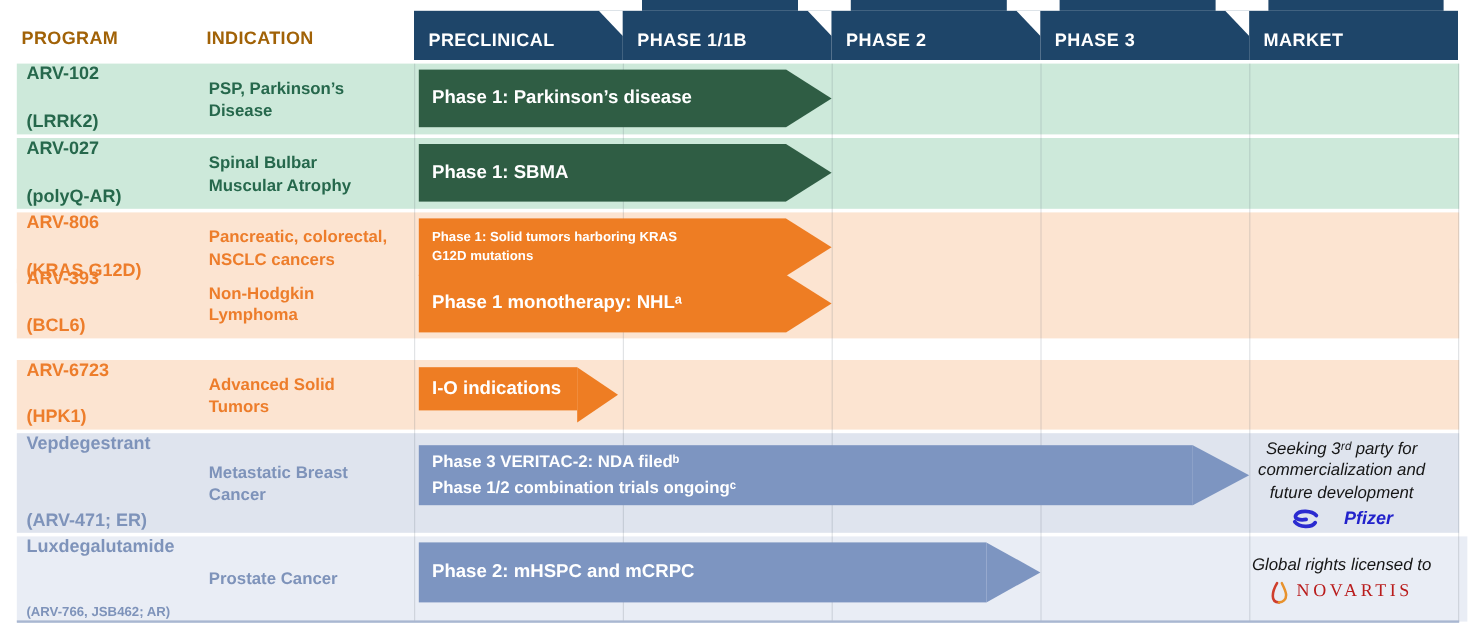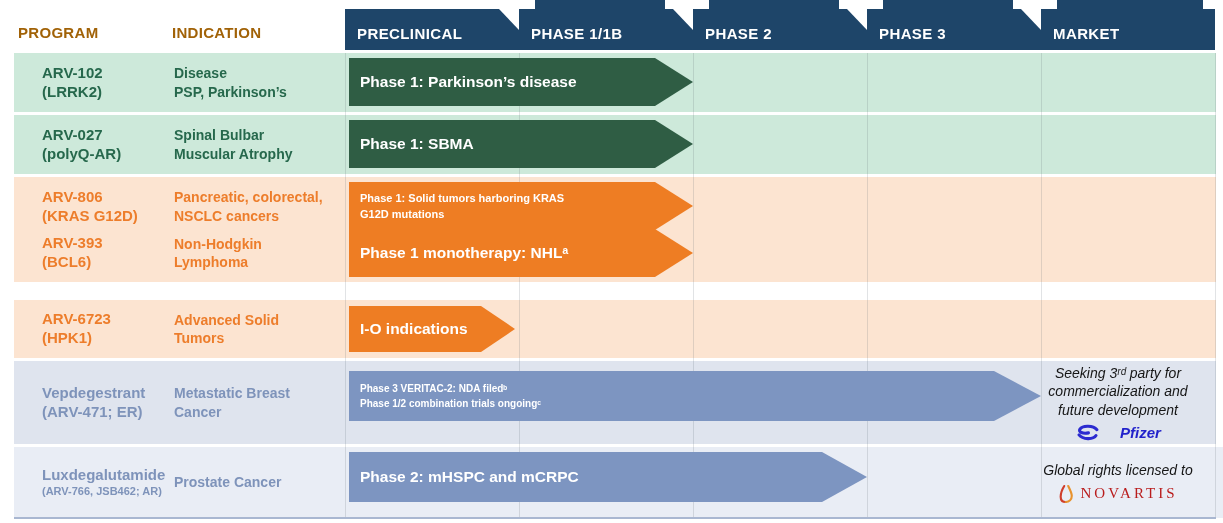--- a/index.html
+++ b/index.html
@@ -19,21 +19,21 @@
   .seg::after{content:"";position:absolute;top:0;right:0;width:0;height:0;
               border-top:21px solid #fff;border-left:20px solid transparent;}
   .seg:last-child::after{display:none;}
   .seg .lbl{position:absolute;left:12px;bottom:8px;color:#fff;font-size:15px;font-weight:700;letter-spacing:.4px;}
 
   
   .row{position:absolute;left:14px;width:1202px;}
   .row-g{background:#CDE9DA;} .row-o{background:#FCE4D1;}
   .row-s1{background:#DFE4EE;} .row-s2{background:#E9EDF5;padding-left:24px;}
   .prog{position:absolute;left:8px;top:0;bottom:0;width:150px;display:flex;flex-direction:column;
-        justify-content:center;font-weight:700;font-size:15px;line-height:1.25;z-index:2;margin-left:20px;}
+        justify-content:space-between;font-weight:700;font-size:15px;line-height:1.25;z-index:2;}
   .ind{position:absolute;left:160px;top:0;bottom:0;width:178px;display:flex;flex-direction:column;
        justify-content:center;font-weight:700;font-size:14px;line-height:1.3;z-index:2;}
   .row-g .prog,.row-g .ind{color:#26684C;}
   .row-o .prog,.row-o .ind{color:#ED7D2B;}
   .row-s1 .prog,.row-s1 .ind,.row-s2 .prog,.row-s2 .ind{color:#7E93BA;}
   .sub-small{font-size:11px;}
 
   
   .grid{position:absolute;left:345px;top:53px;width:871px;height:465px;z-index:1;pointer-events:none;}
   .gl{position:absolute;top:0;bottom:0;width:1px;background:rgba(90,100,110,.18);}
@@ -41,23 +41,23 @@
   
   .arrow{position:absolute;left:335px;display:flex;flex-direction:column;justify-content:center;
          padding-left:11px;box-sizing:border-box;color:#fff;font-weight:700;z-index:3;}
   .arrow::after{content:"";position:absolute;left:100%;top:0;width:0;height:0;border-style:solid;
                 border-color:transparent;}
   .ar-g{background:#2F5D44;} .ar-g::after{border-width:24px 0 24px 38px;border-left-color:#2F5D44;}
   .ar-o{background:#EE7D23;} .ar-o::after{border-width:24px 0 24px 38px;border-left-color:#EE7D23;}
   .ar-s{background:#7D95C1;} .ar-s::after{border-width:25px 0 25px 47px;border-left-color:#7D95C1;}
   .ar1,.ar2,.ar3,.ar4{top:5px;height:48px;width:306px;font-size:15.5px;}
   .ar3{font-size:11px;line-height:1.5;}
-  .ar5{top:6px;height:46px;width:132px;font-size:15.5px;justify-content:center;}
+  .ar5{top:6px;height:36px;width:132px;font-size:15.5px;justify-content:center;}
   .ar5::after{border-width:23px 0 23px 34px;border-left-color:#EE7D23;}
-  .ar6{top:10px;height:50px;width:645px;font-size:10px;line-height:1.55;}
+  .ar6{top:10px;height:50px;width:645px;font-size:14px;line-height:1.55;}
   .ar7{top:5px;height:50px;width:473px;font-size:15.5px;}
   .ar7::after{border-width:25px 0 25px 45px;border-left-color:#7D95C1;}
 
   
   .market-cell{position:absolute;left:1014px;width:180px;top:0;bottom:0;display:flex;flex-direction:column;
                align-items:center;justify-content:center;gap:3px;z-index:2;}
   .note{font-style:italic;color:#161616;font-size:14px;line-height:1.3;text-align:center;width:172px;}
   .partner-pfizer{display:flex;align-items:center;gap:20px;margin-top:2px;}
   .pfizer-word{color:#2222CB;font-size:15px;font-weight:700;font-style:italic;}
   .partner-novartis{display:flex;align-items:center;gap:6px;margin-top:1px;}
@@ -100,22 +100,22 @@
     <div class="gl" style="left:696px"></div>
       <div class="gl" style="left:870px"></div>
   </div>
 
   <div class="row row-g" style="top:53px;height:59px;">
     <div class="prog">
       <span>ARV-102</span>
       <span>(LRRK2)</span>
     </div>
     <div class="ind">
+      <span>PSP, Parkinson’s</span>
       <span>Disease</span>
-      <span>PSP, Parkinson’s</span>
     </div>
     <div class="arrow ar-g ar1">
       <span>Phase 1: Parkinson’s disease</span>
     </div>
   </div>
 
   <div class="row row-g" style="top:115px;height:59px;">
     <div class="prog">
       <span>ARV-027</span>
       <span>(polyQ-AR)</span>

